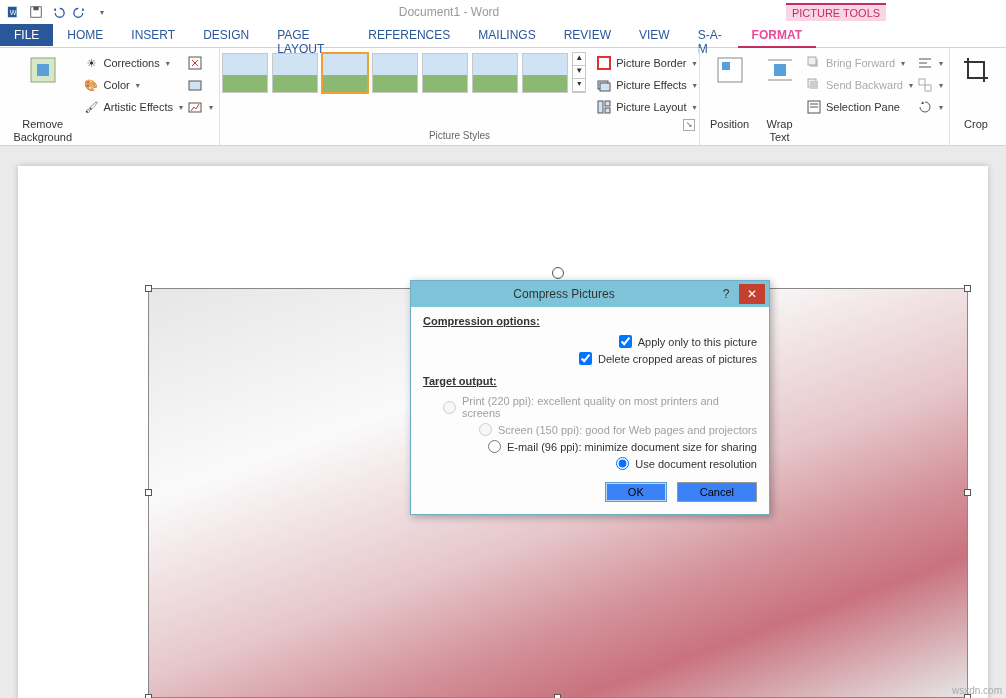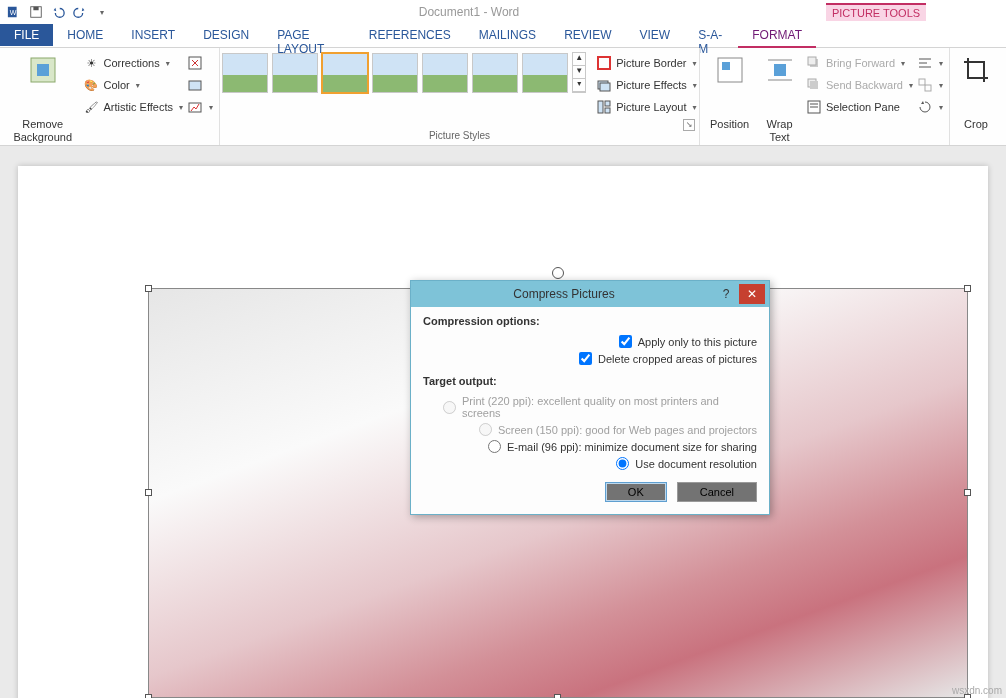--- a/index.html
+++ b/index.html
@@ -3,26 +3,26 @@
 <meta charset="utf-8">
 <style>
 * { box-sizing: border-box; margin: 0; padding: 0; font-family: "Segoe UI", Tahoma, sans-serif; }
 body { background: #fff; font-size: 11px; color: #333; overflow: hidden; width: 1006px; height: 698px; position: relative; }
 
 .titlebar { height: 24px; background: #fff; display: flex; align-items: center; }
 .qat { display: flex; align-items: center; gap: 2px; padding-left: 4px; }
 .qat-btn { width: 20px; height: 20px; display: flex; align-items: center; justify-content: center; color: #2a579a; cursor: pointer; }
 .qat-btn svg { width: 14px; height: 14px; }
 .app-title { flex: 1; text-align: center; color: #999; font-size: 12px; }
-.contextual-tab-label { width: 100px; text-align: center; color: #c22e63; font-size: 11px; padding: 2px 0; background: #f9d5e5; border-top: 2px solid #c22e63; margin-right: 80px; }
+.contextual-tab-label { width: 100px; text-align: center; color: #c22e63; font-size: 11px; padding: 2px 0; background: #f9d5e5; border-top: 2px solid #c22e63; margin-right: 120px; }
 
 .tabs { height: 24px; display: flex; align-items: flex-start; border-bottom: 1px solid #d4d4d4; }
 .tab { padding: 4px 14px; font-size: 12px; color: #2a579a; cursor: pointer; display: flex; align-items: center; }
 .tab.file { background: #2a579a; color: #fff; font-weight: normal; }
-.tab.format { color: #701a75; border-bottom: 2px solid #c22e63; }
+.tab.format { color: #ec4899; border-bottom: 2px solid #c22e63; font-weight: bold; }
 .tab-spacer { flex: 1; }
 
 .ribbon { height: 98px; background: #fefefe; border-bottom: 1px solid #d4d4d4; display: flex; }
 .group { border-right: 1px solid #e1e1e1; padding: 4px 6px 2px 6px; display: flex; flex-direction: column; align-items: center; }
 .group-body { flex: 1; display: flex; align-items: flex-start; gap: 4px; }
 .group-label { font-size: 10px; color: #666; padding: 2px 0; text-align: center; width: 100%; margin-top: 10px; }
 
 .big-btn { display: flex; flex-direction: column; align-items: center; padding: 2px 4px; cursor: pointer; gap: 30px; }
 .big-btn .icn { width: 32px; height: 32px; margin-bottom: 2px; display: flex; align-items: center; justify-content: center; }
 .big-btn span { font-size: 11px; line-height: 13px; text-align: center; }
@@ -51,26 +51,26 @@
 .h-n{left:50%;top:-4px;margin-left:-4px;} .h-s{left:50%;bottom:-4px;margin-left:-4px;}
 .h-w{top:50%;left:-4px;margin-top:-4px;} .h-e{top:50%;right:-4px;margin-top:-4px;}
 .rot-h { position:absolute; left:50%; top:-22px; width:12px;height:12px; margin-left:-6px; border:1px solid #555; border-radius:50%; background:#fff;}
 
 .dialog { position: absolute; left: 410px; top: 280px; width: 360px; background: #fdfdfd; border: 1px solid #6bb0c8; box-shadow: 2px 2px 8px rgba(0,0,0,0.3); }
 .dlg-title { background: #7ec3d8; height: 26px; display: flex; align-items: center; padding: 0 4px; }
 .dlg-title-text { flex:1; text-align: center; font-size: 12px; color: #333; }
 .dlg-help, .dlg-close { width: 26px; height: 20px; display:flex; align-items:center; justify-content:center; font-size:12px; cursor:pointer; }
 .dlg-close { background: #c64030; color:#fff; }
 .dlg-body { padding: 8px 12px 12px 12px; font-size: 11px; color:#333; }
-.dlg-section { margin-bottom: 6px; font-weight: bold;}
+.dlg-section { margin-bottom: 6px; font-weight: bold; text-decoration: underline;}
 .opt-row { display:flex; align-items:center; gap:6px; padding: 2px 0 2px 20px; justify-content: flex-end; }
 .opt-row.disabled { color:#a0a0a0; }
 .opt-row input { margin:0; }
 .dlg-buttons { display:flex; justify-content:flex-end; gap:10px; padding-top:10px;}
-.dlg-btn { padding: 3px 22px; border:1px solid #9a9a9a; background:#737373; font-size:11px; cursor:pointer;}
+.dlg-btn { padding: 3px 22px; border:1px solid #9a9a9a; background:#3b82f6; font-size:11px; cursor:pointer;}
 .dlg-btn.primary { border:1px solid #5f9fd0; box-shadow:inset 0 0 0 1px #bcd8ee;}
 
 .launcher { position:absolute; right:4px; bottom:14px; width:12px; height:12px; border:1px solid #aaa; font-size:8px; text-align:center; line-height:10px; color:#666; cursor:pointer;}
 .watermark{position:absolute;right:4px;bottom:2px;font-size:10px;color:#aaa;}
 </style>
 </head>
 <body>
 
 <div class="titlebar">
   <div class="qat">

